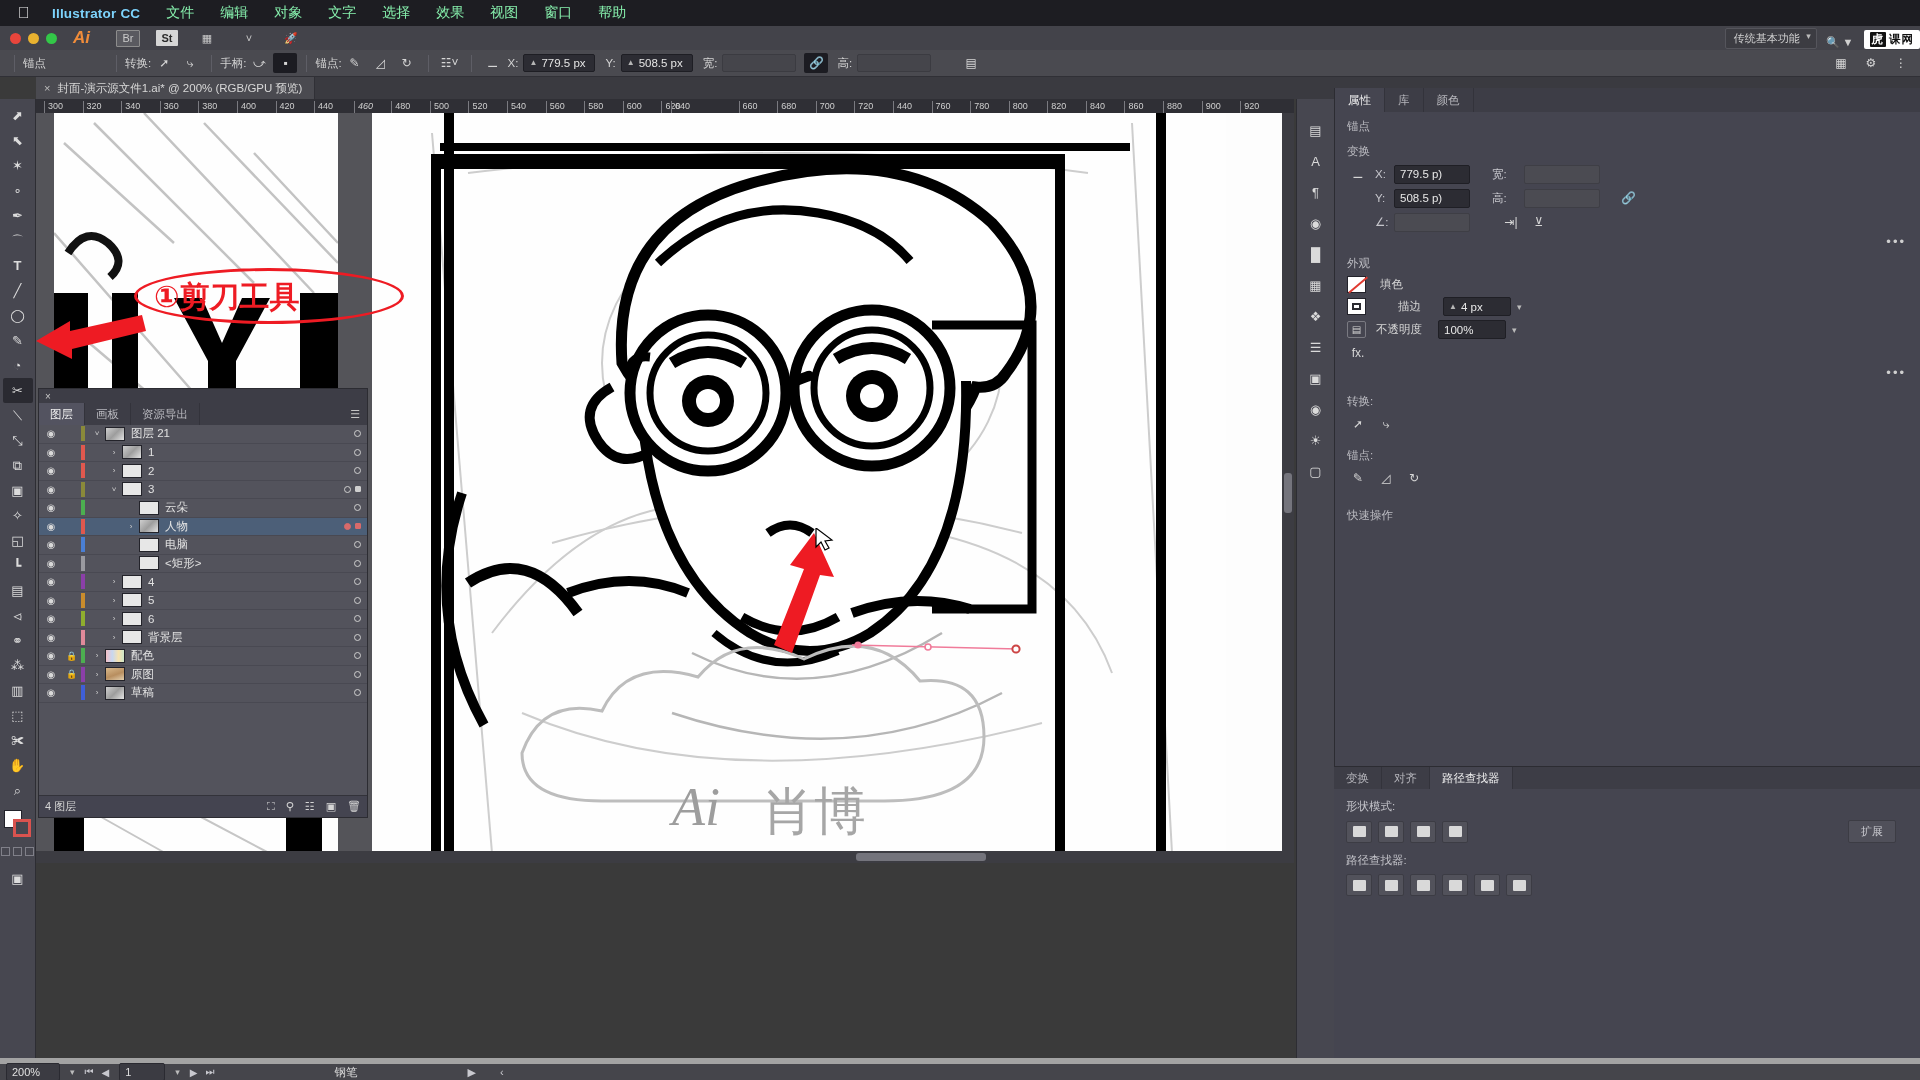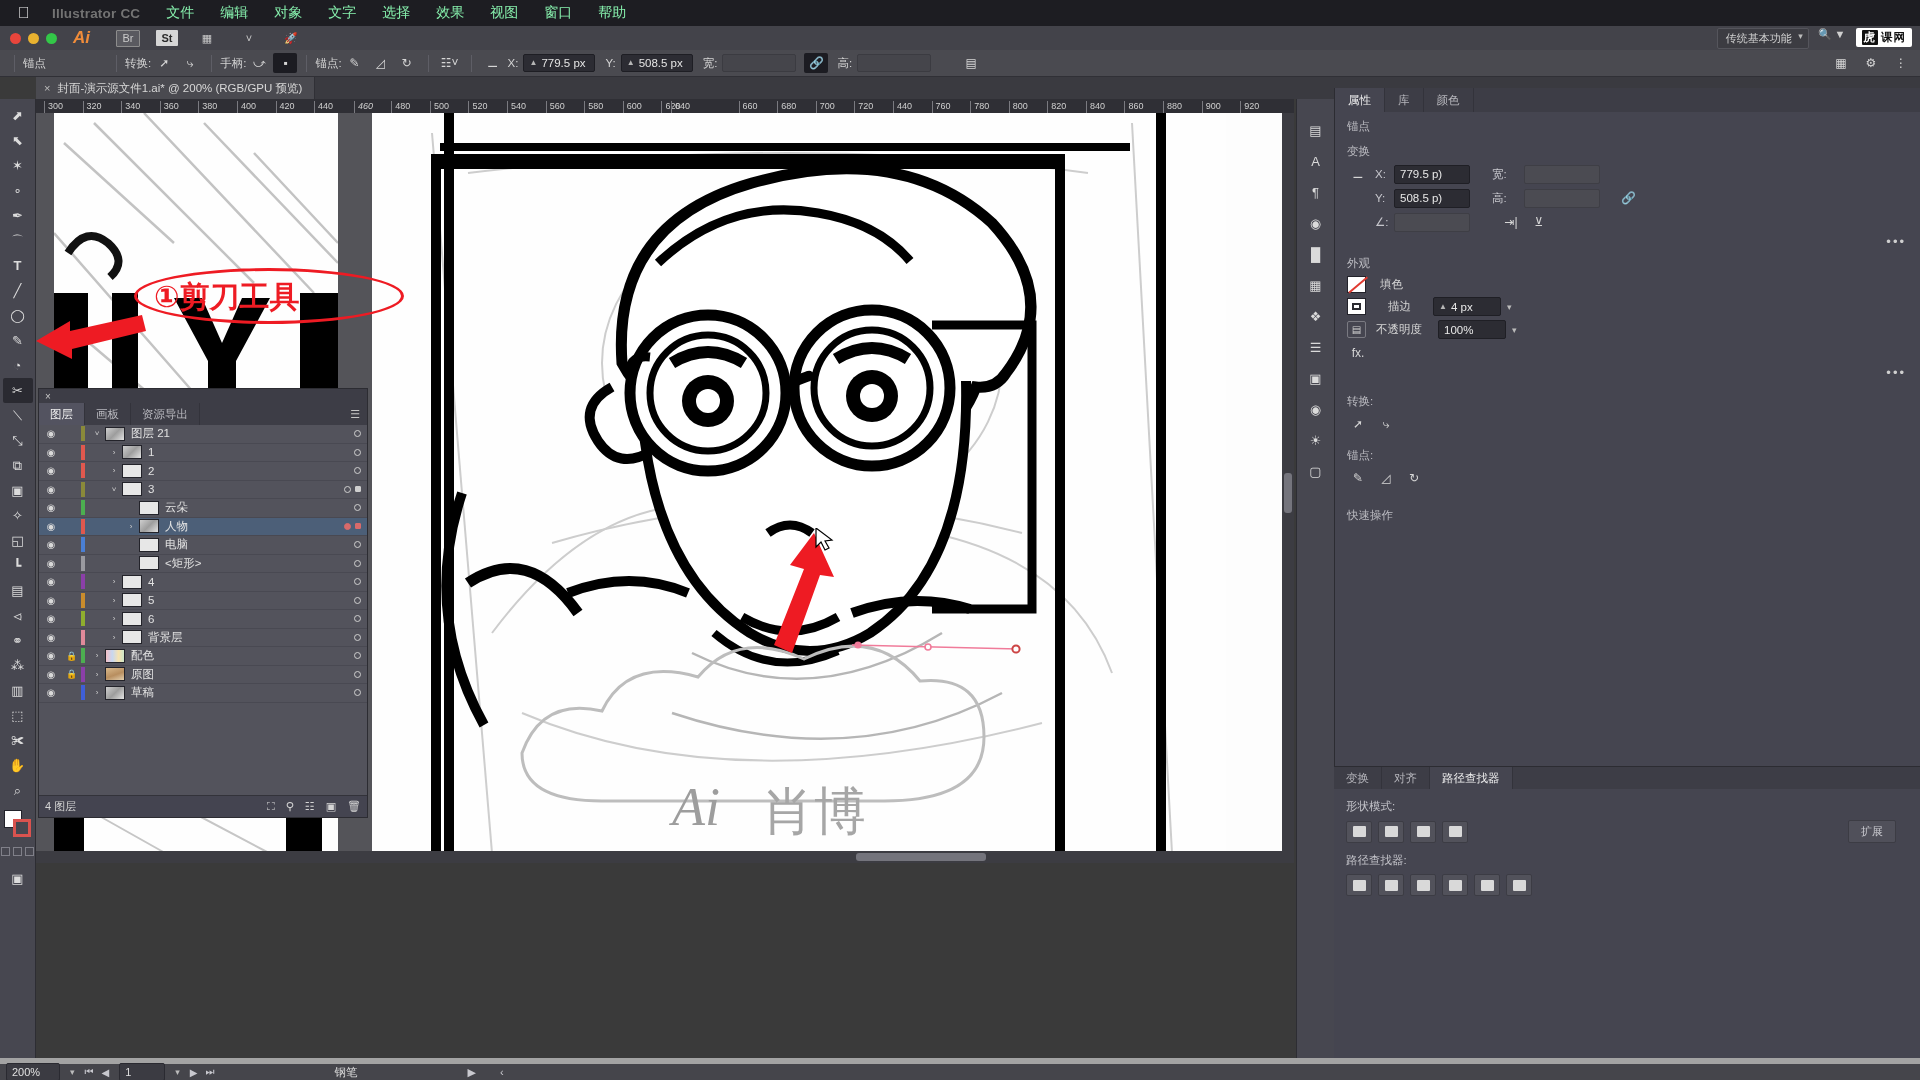--- a/index.html
+++ b/index.html
@@ -12,40 +12,40 @@
   }
   #app { position: relative; width: 1920px; height: 1080px; }
 
   
   .menubar {
     position: absolute; top: 0; left: 0; width: 1920px; height: 26px;
     background: #1d1d22; display: flex; align-items: center;
     padding-left: 18px; gap: 0;
   }
   .apple-glyph { color: #e8e8e8; font-size: 16px; line-height: 1; margin-right: 22px; }
-  .menubar .app-name { color: #737373; font-weight: bold; font-size: 13.5px; margin-right: 26px; letter-spacing: .2px; }
+  .menubar .app-name { color: #7dd3fc; font-weight: bold; font-size: 13.5px; margin-right: 26px; letter-spacing: .2px; }
   .menubar .mi { color: #86efac; font-size: 14px; margin-right: 26px; white-space: nowrap; }
 
   
   .approw {
     position: absolute; top: 26px; left: 0; width: 1920px; height: 24px;
     background: #43434a; display: flex; align-items: center; padding-left: 10px;
   }
   .traffic { display: flex; gap: 7px; align-items: center; margin-right: 16px; }
   .dot { width: 11px; height: 11px; border-radius: 50%; }
   .dot.r { background: #e8453c; } .dot.y { background: #e9b230; } .dot.g { background: #33c748; }
   .ai-logo { color: #f08c3a; font-weight: bold; font-style: italic; font-size: 17px; margin-right: 26px; }
   .tb-ico {
     width: 26px; height: 17px; margin-right: 16px;
     display: flex; align-items: center; justify-content: center;
     color: #c9c9c9; font-size: 11px;
   }
   .tb-ico.boxed { border: 1px solid #8d8d8d; background: #5a5a60; border-radius: 1px; width: 24px; }
   .tb-ico.st { background: #d6d6d6; color: #2b2b2b; font-weight: bold; font-size: 11px; border-radius: 1px; width: 22px; height: 16px; }
-  .approw .right { margin-left: auto; display: flex; align-items: flex-start; gap: 10px; padding-right: 8px; }
+  .approw .right { margin-left: auto; display: flex; align-items: flex-end; gap: 10px; }
   .ws-pill {
     background: #3c3c42; border: 1px solid #55555c; border-radius: 2px;
     color: #d0d0d0; font-size: 11px; padding: 2px 16px 2px 8px; position: relative;
   }
   .ws-pill::after { content: "\25BE"; position: absolute; right: 5px; top: 2px; font-size: 9px; color: #bbb; }
   .searchbox { color: #cfcfcf; font-size: 11px; display: flex; align-items: center; gap: 4px; }
   .huke {
     background: #fff; color: #111; font-size: 11.5px; font-weight: bold;
     padding: 2px 6px; border-radius: 2px; letter-spacing: 1px;
     display: flex; align-items: center; gap: 3px;
@@ -793,21 +793,21 @@
     </div>
     <div class="dots3">•••</div>
 
     <div class="pp-sec-title">外观</div>
     <div class="pp-row">
       <span class="swatch-none"></span>
       <span style="margin-left:8px">填色</span>
     </div>
     <div class="pp-row">
       <span class="swatch-stroke"></span>
-      <span style="margin-left:16px">描边</span>
+      <span style="margin-left:26px">描边</span>
       <span class="pp-field" style="margin-left:16px; width:68px;">
           <span class="spin">▲</span>
           <span>4 px</span>
         </span>
       <span style="color:#bbb;font-size:9px">▾</span>
     </div>
     <div class="pp-row">
       <span class="pp-ico framed">▤</span>
       <span style="margin-left:4px">不透明度</span>
       <span class="pp-field" style="margin-left:10px; width:68px;">

